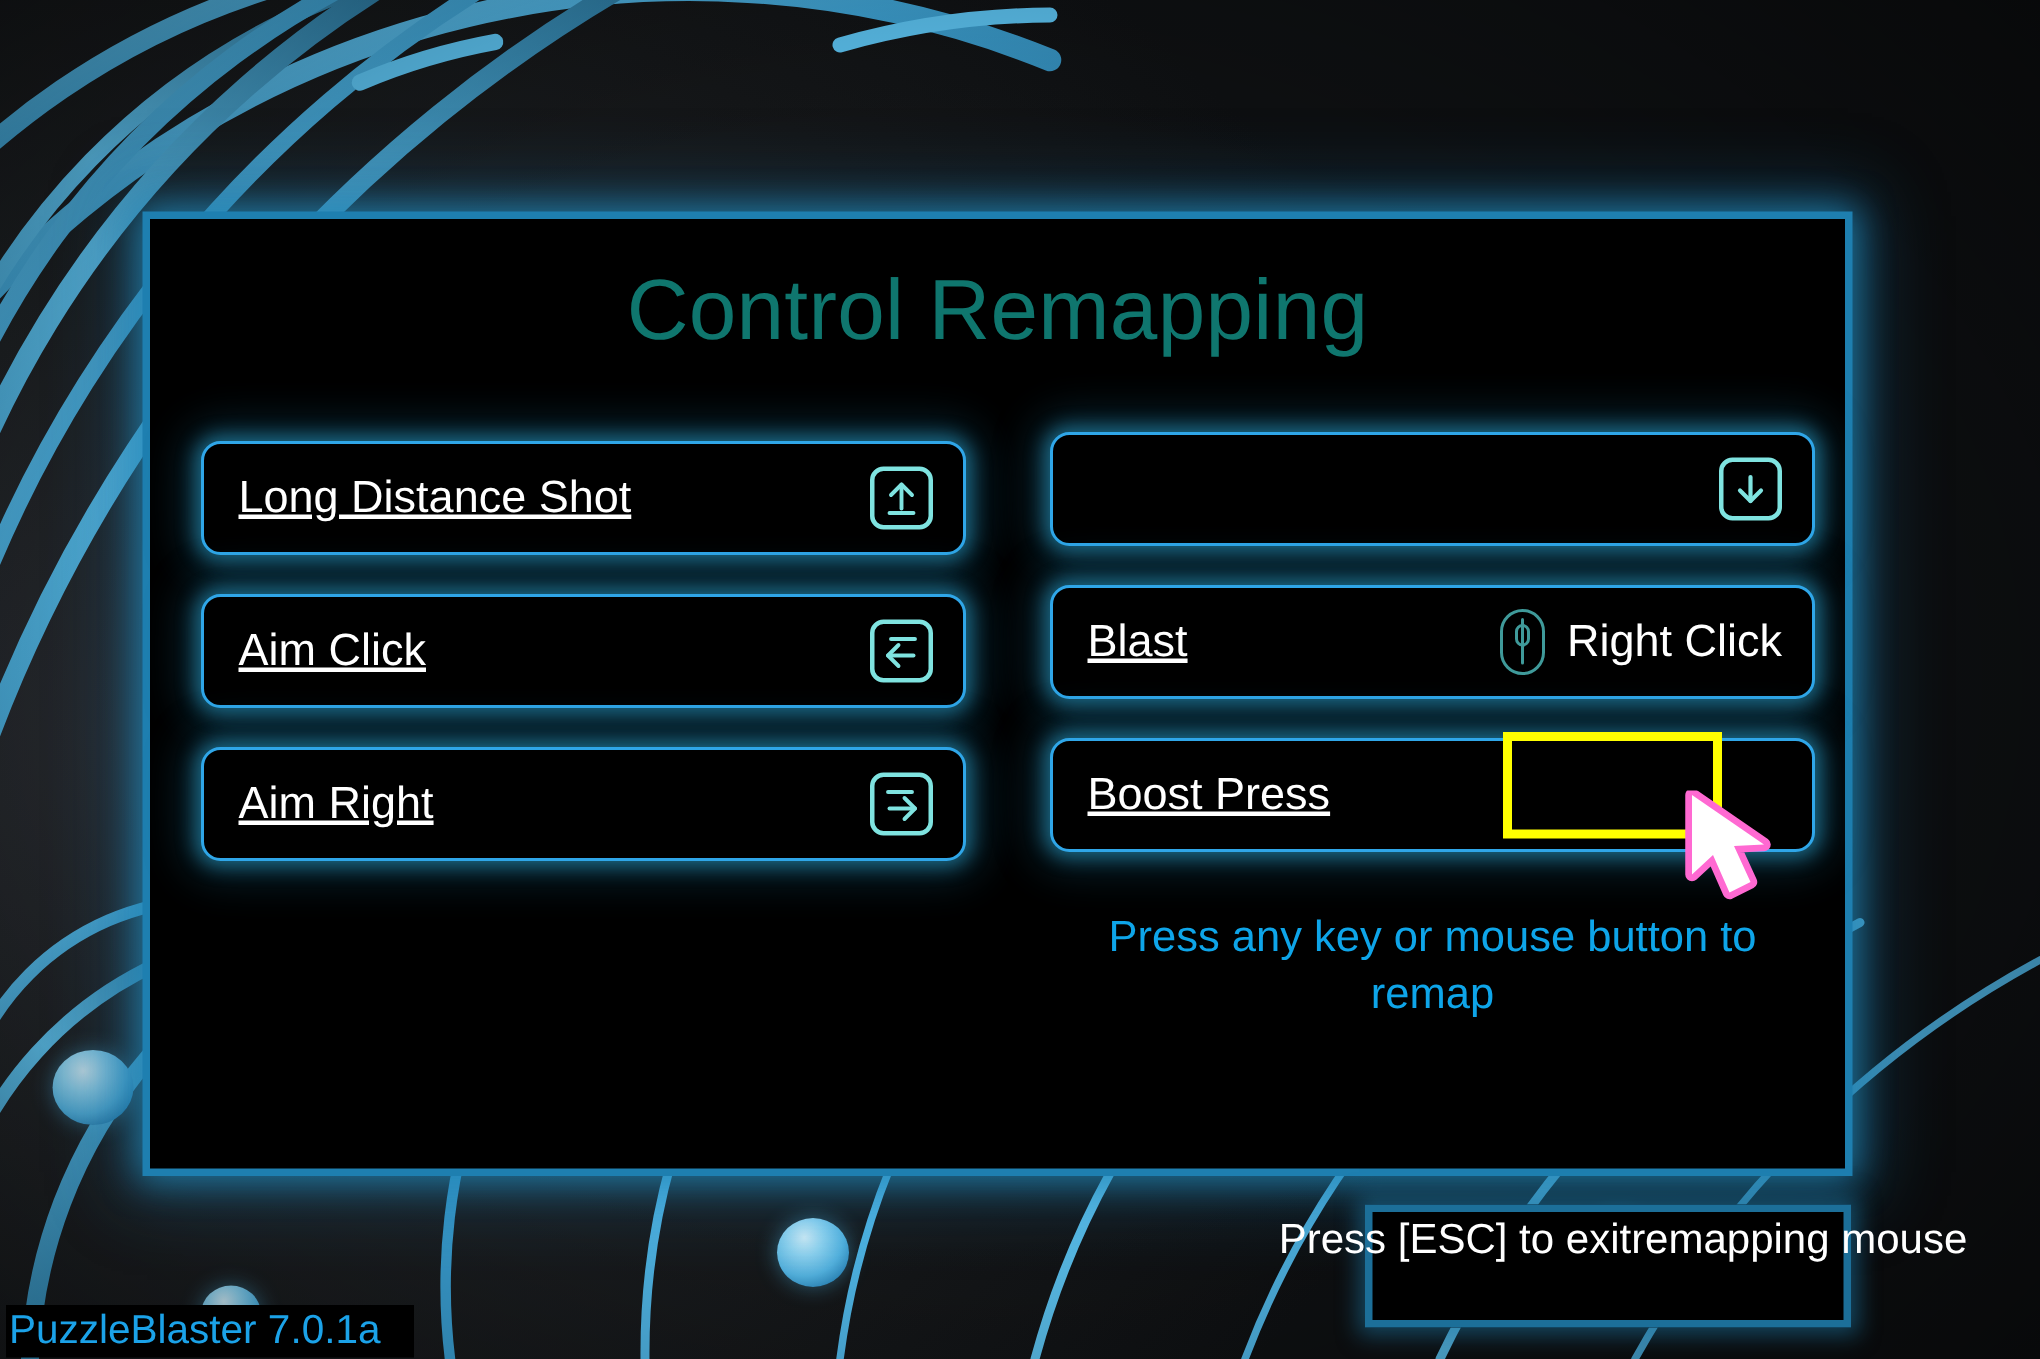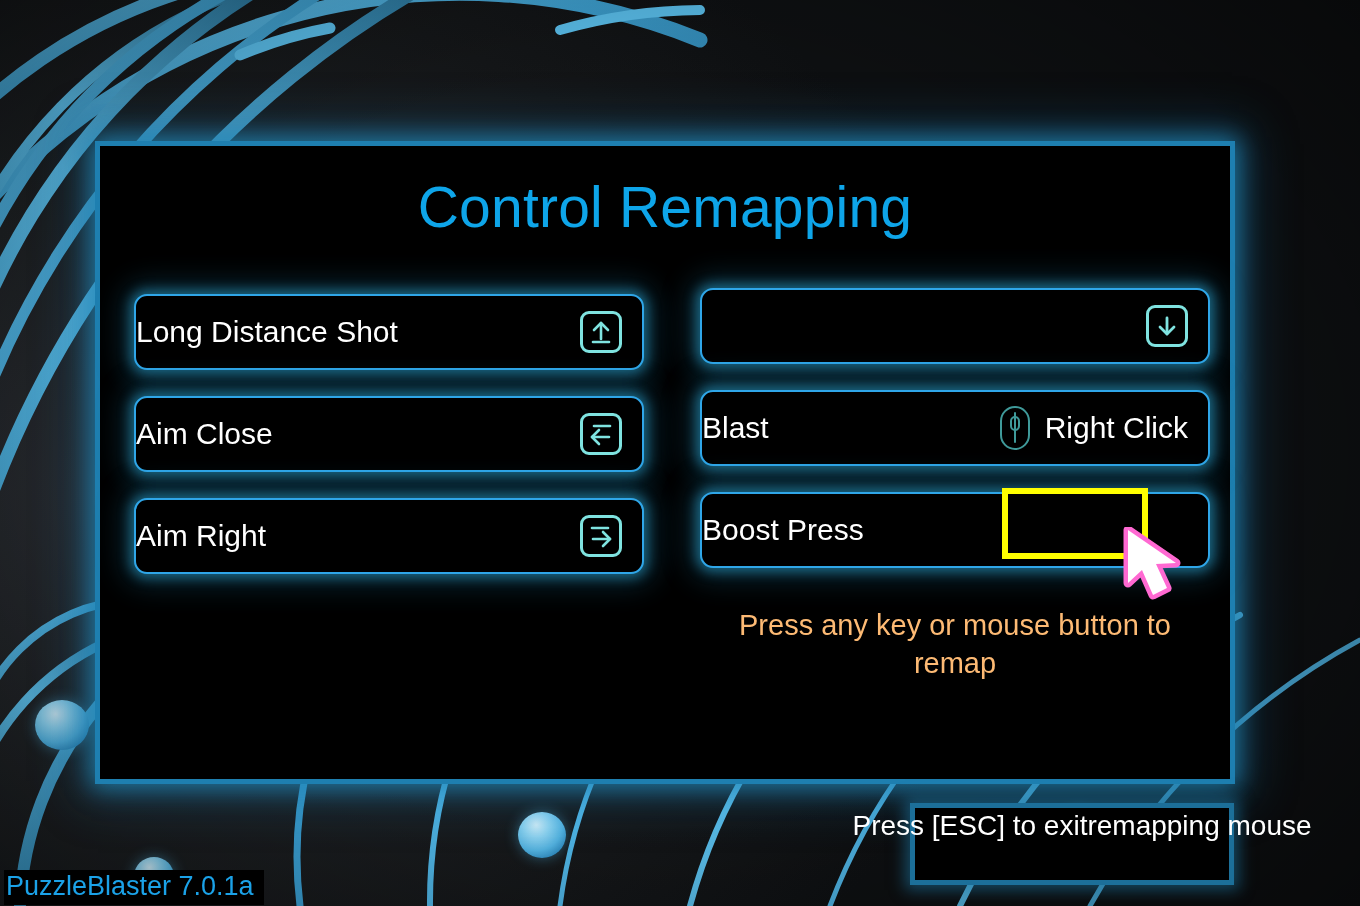--- a/index.html
+++ b/index.html
@@ -58,21 +58,21 @@
       0 0 22px 9px rgba(35,140,190,.75),
       0 0 46px 18px rgba(25,110,160,.38);
   }
 
   .panel-title {
     position: absolute;
     left: 0;
     right: 0;
     top: 28px;
     text-align: center;
-    color: #0ea5e9;
+    color: #0f766e;
     font-size: 57px;
     font-weight: 400;
     letter-spacing: .2px;
     white-space: nowrap;
   }
 
   
   .col { position: absolute; }
   .col-left  { left: 34px;  top: 148px; width: 510px; }
   .col-right { left: 600px; top: 142px; width: 510px; }
@@ -88,21 +88,23 @@
       0 0 12px 4px rgba(40,150,190,.60),
       0 0 28px 12px rgba(30,120,160,.30);
     display: flex;
     align-items: center;
     box-sizing: border-box;
   }
   .row-label {
     color: #ffffff;
     font-size: 30px;
     font-weight: 400;
-    white-space: nowrap;
+    margin-left: 23px;
+    white-space: nowrap;
+    text-decoration: underline;
   }
   .row-binding {
     margin-left: auto;
     margin-right: 20px;
     display: flex;
     align-items: center;
     gap: 13px;
   }
 
   
@@ -136,21 +138,21 @@
     background: #000;
     box-sizing: border-box;
   }
 
   .hint-yellow {
     position: absolute;
     left: 600px;
     top: 460px;
     width: 510px;
     text-align: center;
-    color: #fdba74;
+    color: #0ea5e9;
     font-size: 29px;
     line-height: 1.32;
   }
 
   
   #cursor {
     position: absolute;
     left: 1122px;
     top: 527px;
     width: 78px;
@@ -182,21 +184,21 @@
   }
 
   
   #version {
     position: absolute;
     left: 4px;
     top: 870px;
     color: #1ba2e8;
     font-size: 27px;
     background: #000;
-    padding: 1px 10px 3px 2px;
+    padding: 1px 22px 3px 2px;
     white-space: nowrap;
   }
 </style>
 </head>
 <body>
 
 <div id="screen">
 
   <div class="bg-base"></div>
 
@@ -263,21 +265,21 @@
             <svg width="24" height="26" viewBox="0 0 24 26" fill="none" stroke="#7fe3e0" stroke-width="2.6" stroke-linecap="round" stroke-linejoin="round">
               <path d="M12 20 L12 4"></path>
               <path d="M5 11 L12 4 L19 11"></path>
               <path d="M4 23 L20 23"></path>
             </svg>
           </span>
         </span>
       </div>
 
       <div class="row">
-        <span class="row-label">Aim Close</span>
+        <span class="row-label">Aim Click</span>
         <span class="row-binding">
           <span class="keycap">
             <svg width="26" height="24" viewBox="0 0 26 24" fill="none" stroke="#7fe3e0" stroke-width="2.6" stroke-linecap="round" stroke-linejoin="round">
               <path d="M4 15 L21 15"></path>
               <path d="M11 8 L4 15 L11 22"></path>
               <path d="M6 4 L22 4"></path>
             </svg>
           </span>
         </span>
       </div>

